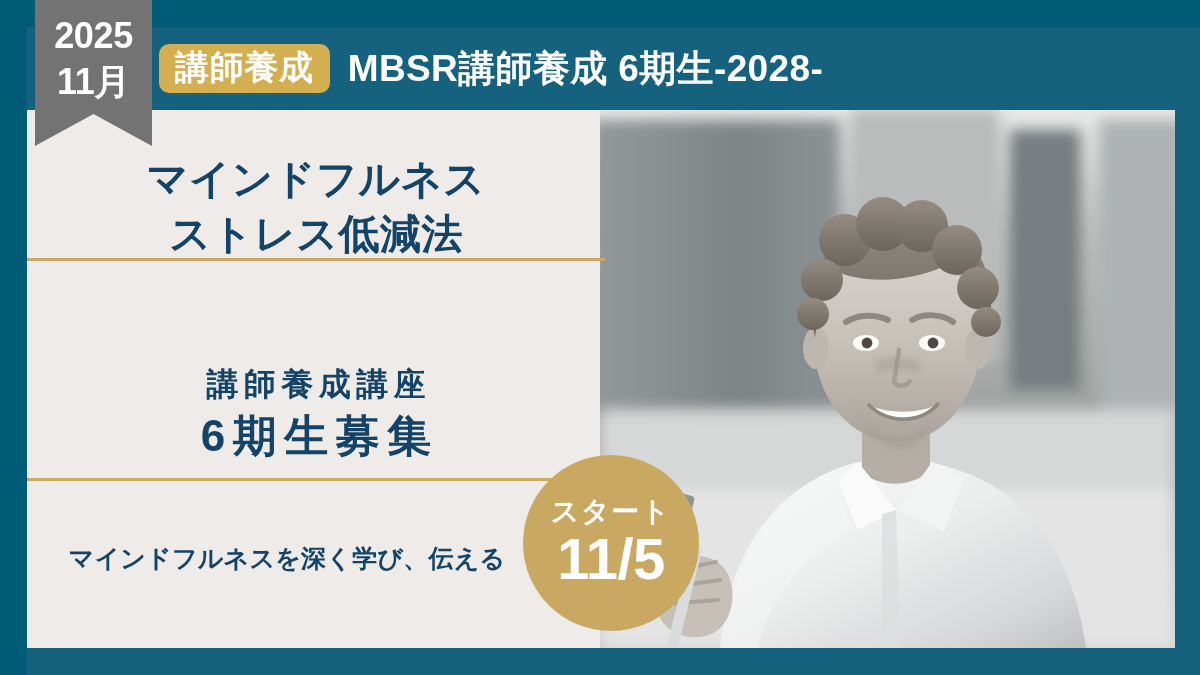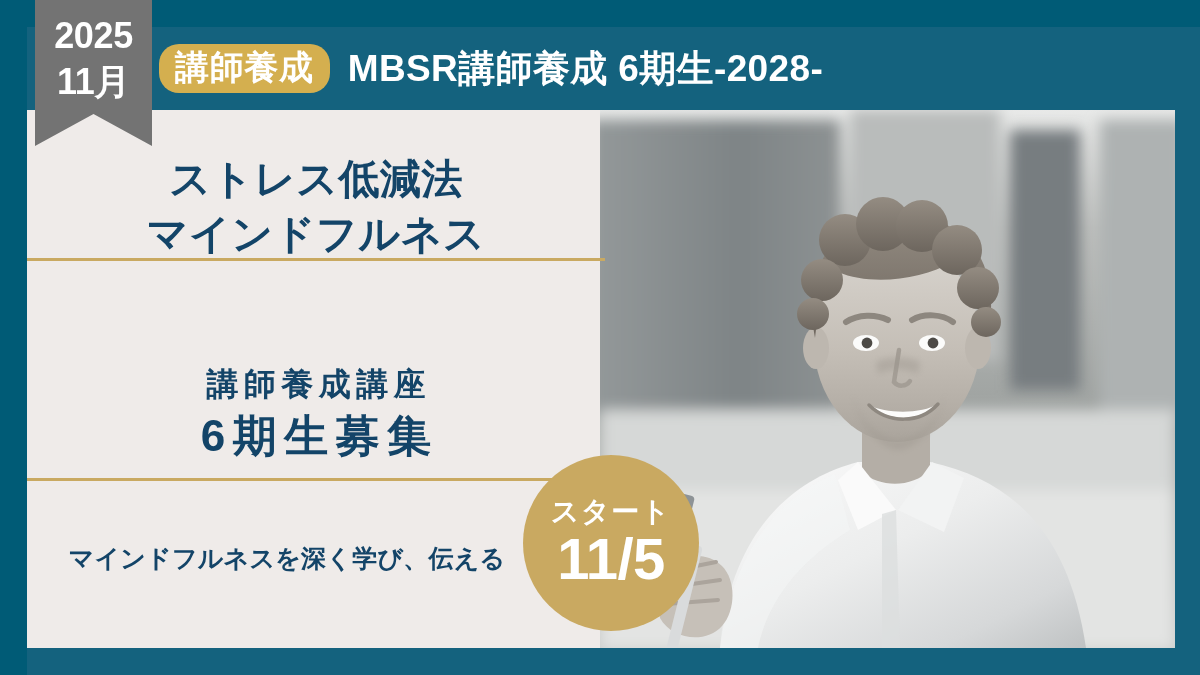--- a/index.html
+++ b/index.html
@@ -40,21 +40,21 @@
     height: 83px;
     background: #14627e;
     display: flex;
     align-items: center;
     overflow: hidden;
   }
   .header-badge {
     margin-left: 132px;
     background: #d4af4f;
     color: #ffffff;
-    border-radius: 20px;
+    border-radius: 10px;
     padding: 6px 16px 9px 16px;
     font-size: 34px;
     font-weight: 700;
     line-height: 1;
     letter-spacing: 0.02em;
     white-space: nowrap;
   }
   .header-title {
     margin-left: 18px;
     color: #ffffff;
@@ -334,22 +334,22 @@
 
           <rect x="74" y="384" width="15" height="52" rx="4" fill="#8e9396" transform="rotate(14 81 410)"></rect>
           <rect x="79" y="434" width="11" height="108" rx="4" fill="#d9dbdc" transform="rotate(14 84 488)"></rect>
         </g>
       </svg>
     </div>
 
     <div class="left-col">
 
       <div class="subtitle">
+        <div>マインドフルネス</div>
         <div>ストレス低減法</div>
-        <div>マインドフルネス</div>
       </div>
 
       <div class="divider divider-1"></div>
 
       <div class="main-sub-1">講師養成講座</div>
       <div class="main-sub-2">6期生募集</div>
 
       <div class="divider divider-2"></div>
 
       <div class="tagline">マインドフルネスを深く学び、伝える</div>

